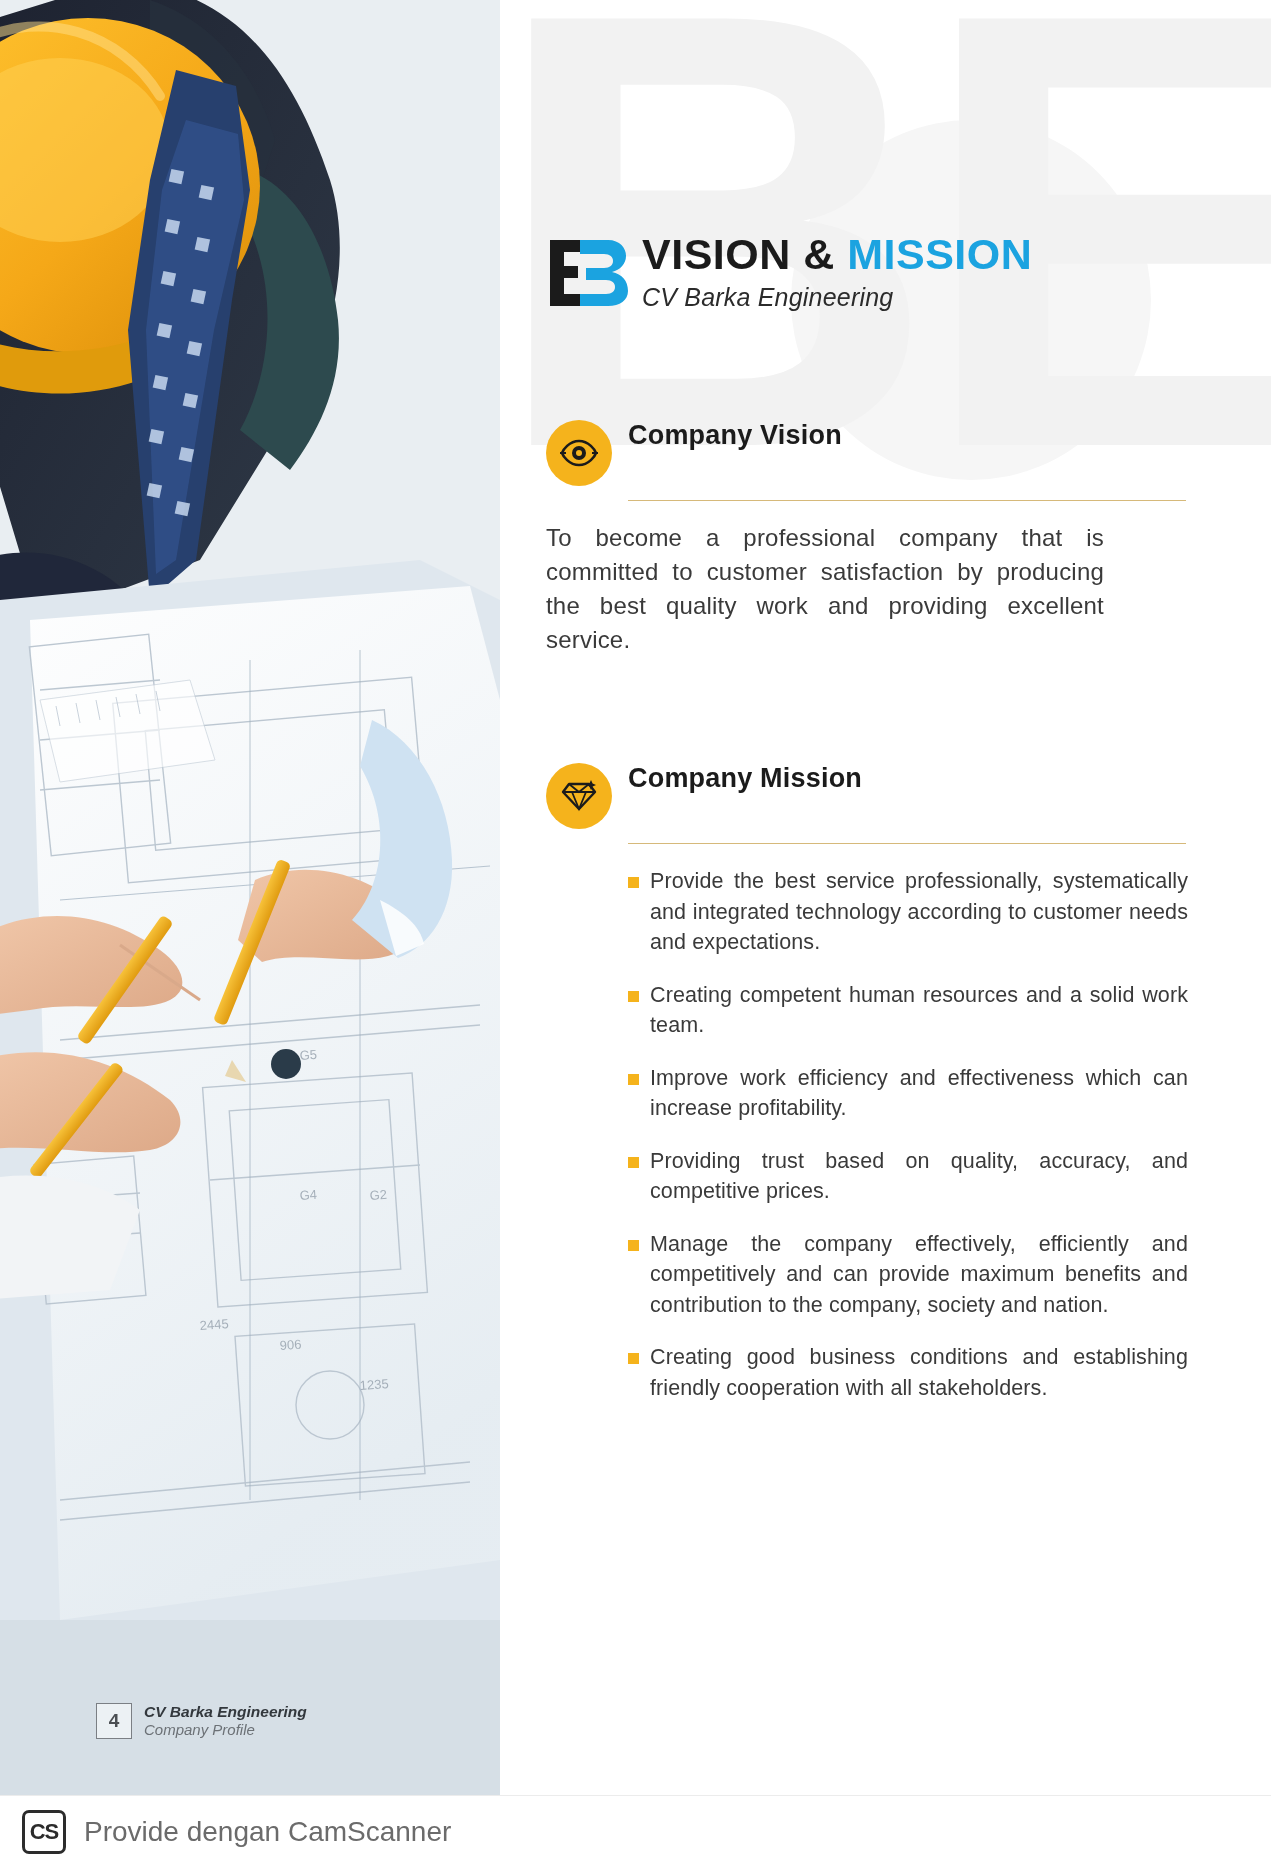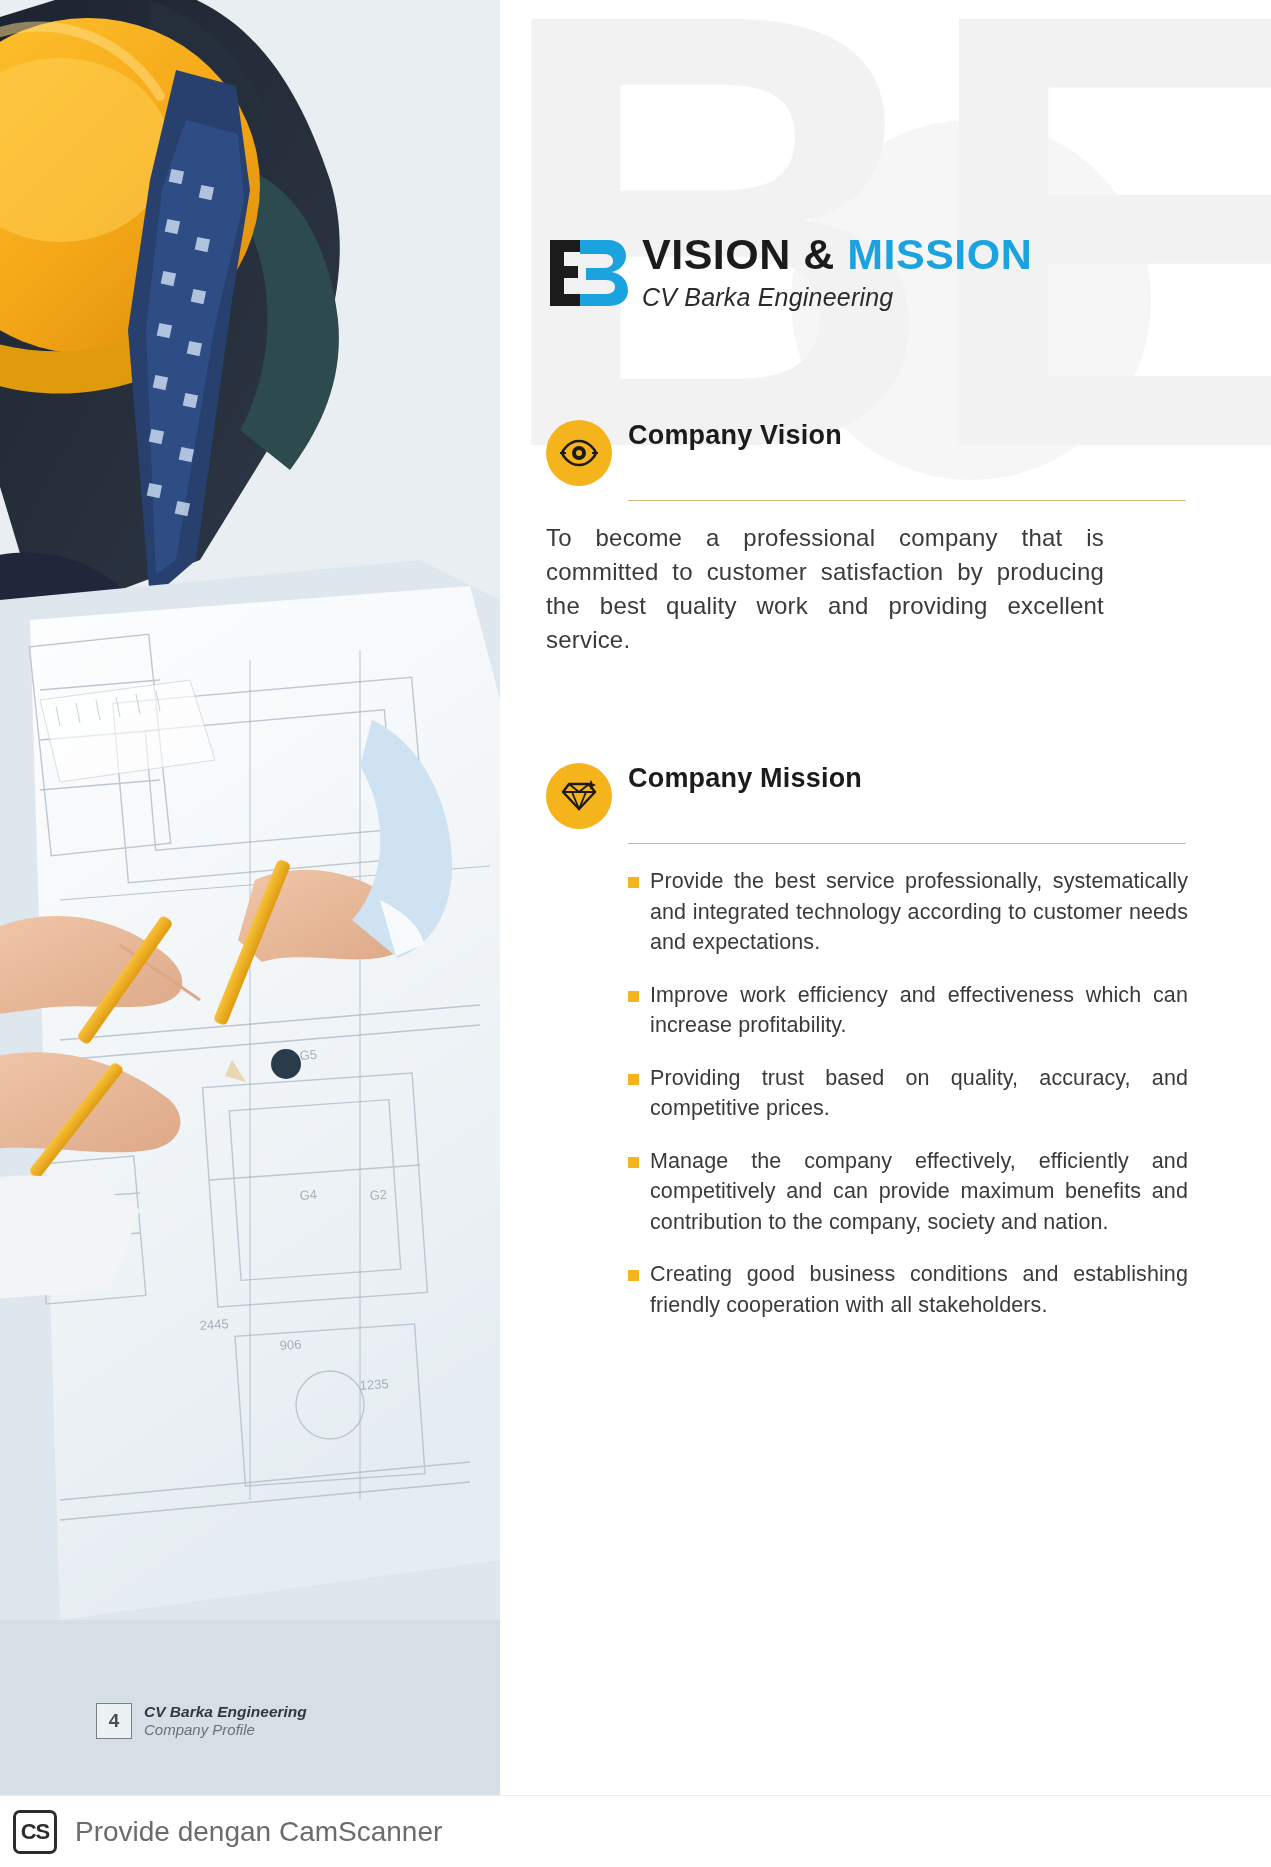--- a/index.html
+++ b/index.html
@@ -222,21 +222,21 @@
   
   .cs-bar {
     position: absolute;
     left: 0;
     top: 1795px;
     width: 1271px;
     height: 72px;
     background: #ffffff;
     display: flex;
     align-items: center;
-    padding-left: 13px;
+    padding-left: 22px;
     box-sizing: border-box;
     border-top: 1px solid #ececec;
   }
   .cs-logo {
     width: 44px;
     height: 44px;
     border: 3px solid #2c2c2c;
     border-radius: 7px;
     display: flex;
     align-items: center;
@@ -454,20 +454,21 @@
             <path d="M8,4 L28,4 L34,12 L18,29 L2,12 Z" fill="none" stroke="#1b1b1b" stroke-width="2.4" stroke-linejoin="round"></path>
             <path d="M2,12 L34,12 M8,4 L18,12 L28,4 M11,12 L18,29 L25,12" fill="none" stroke="#1b1b1b" stroke-width="1.8"></path>
             <path d="M30,0 l1.6,3.4 L35,5 l-3.4,1.6 L30,10 l-1.6,-3.4 L25,5 l3.4,-1.6 Z" fill="#1b1b1b"></path>
           </svg>
         </div>
         <div class="sec-title">Company Mission</div>
       </div>
       <div class="sec-rule"></div>
       <ul class="bullets">
         <li>Provide the best service professionally, systematically and integrated technology according to customer needs and expectations.</li>
+        <li>Creating competent human resources and a solid work team.</li>
         <li>Improve work efficiency and effectiveness which can increase profitability.</li>
         <li>Providing trust based on quality, accuracy, and competitive prices.</li>
         <li>Manage the company effectively, efficiently and competitively and can provide maximum benefits and contribution to the company, society and nation.</li>
         <li>Creating good business conditions and establishing friendly cooperation with all stakeholders.</li>
       </ul>
     </div>
 
   </div>
 </div>
 

